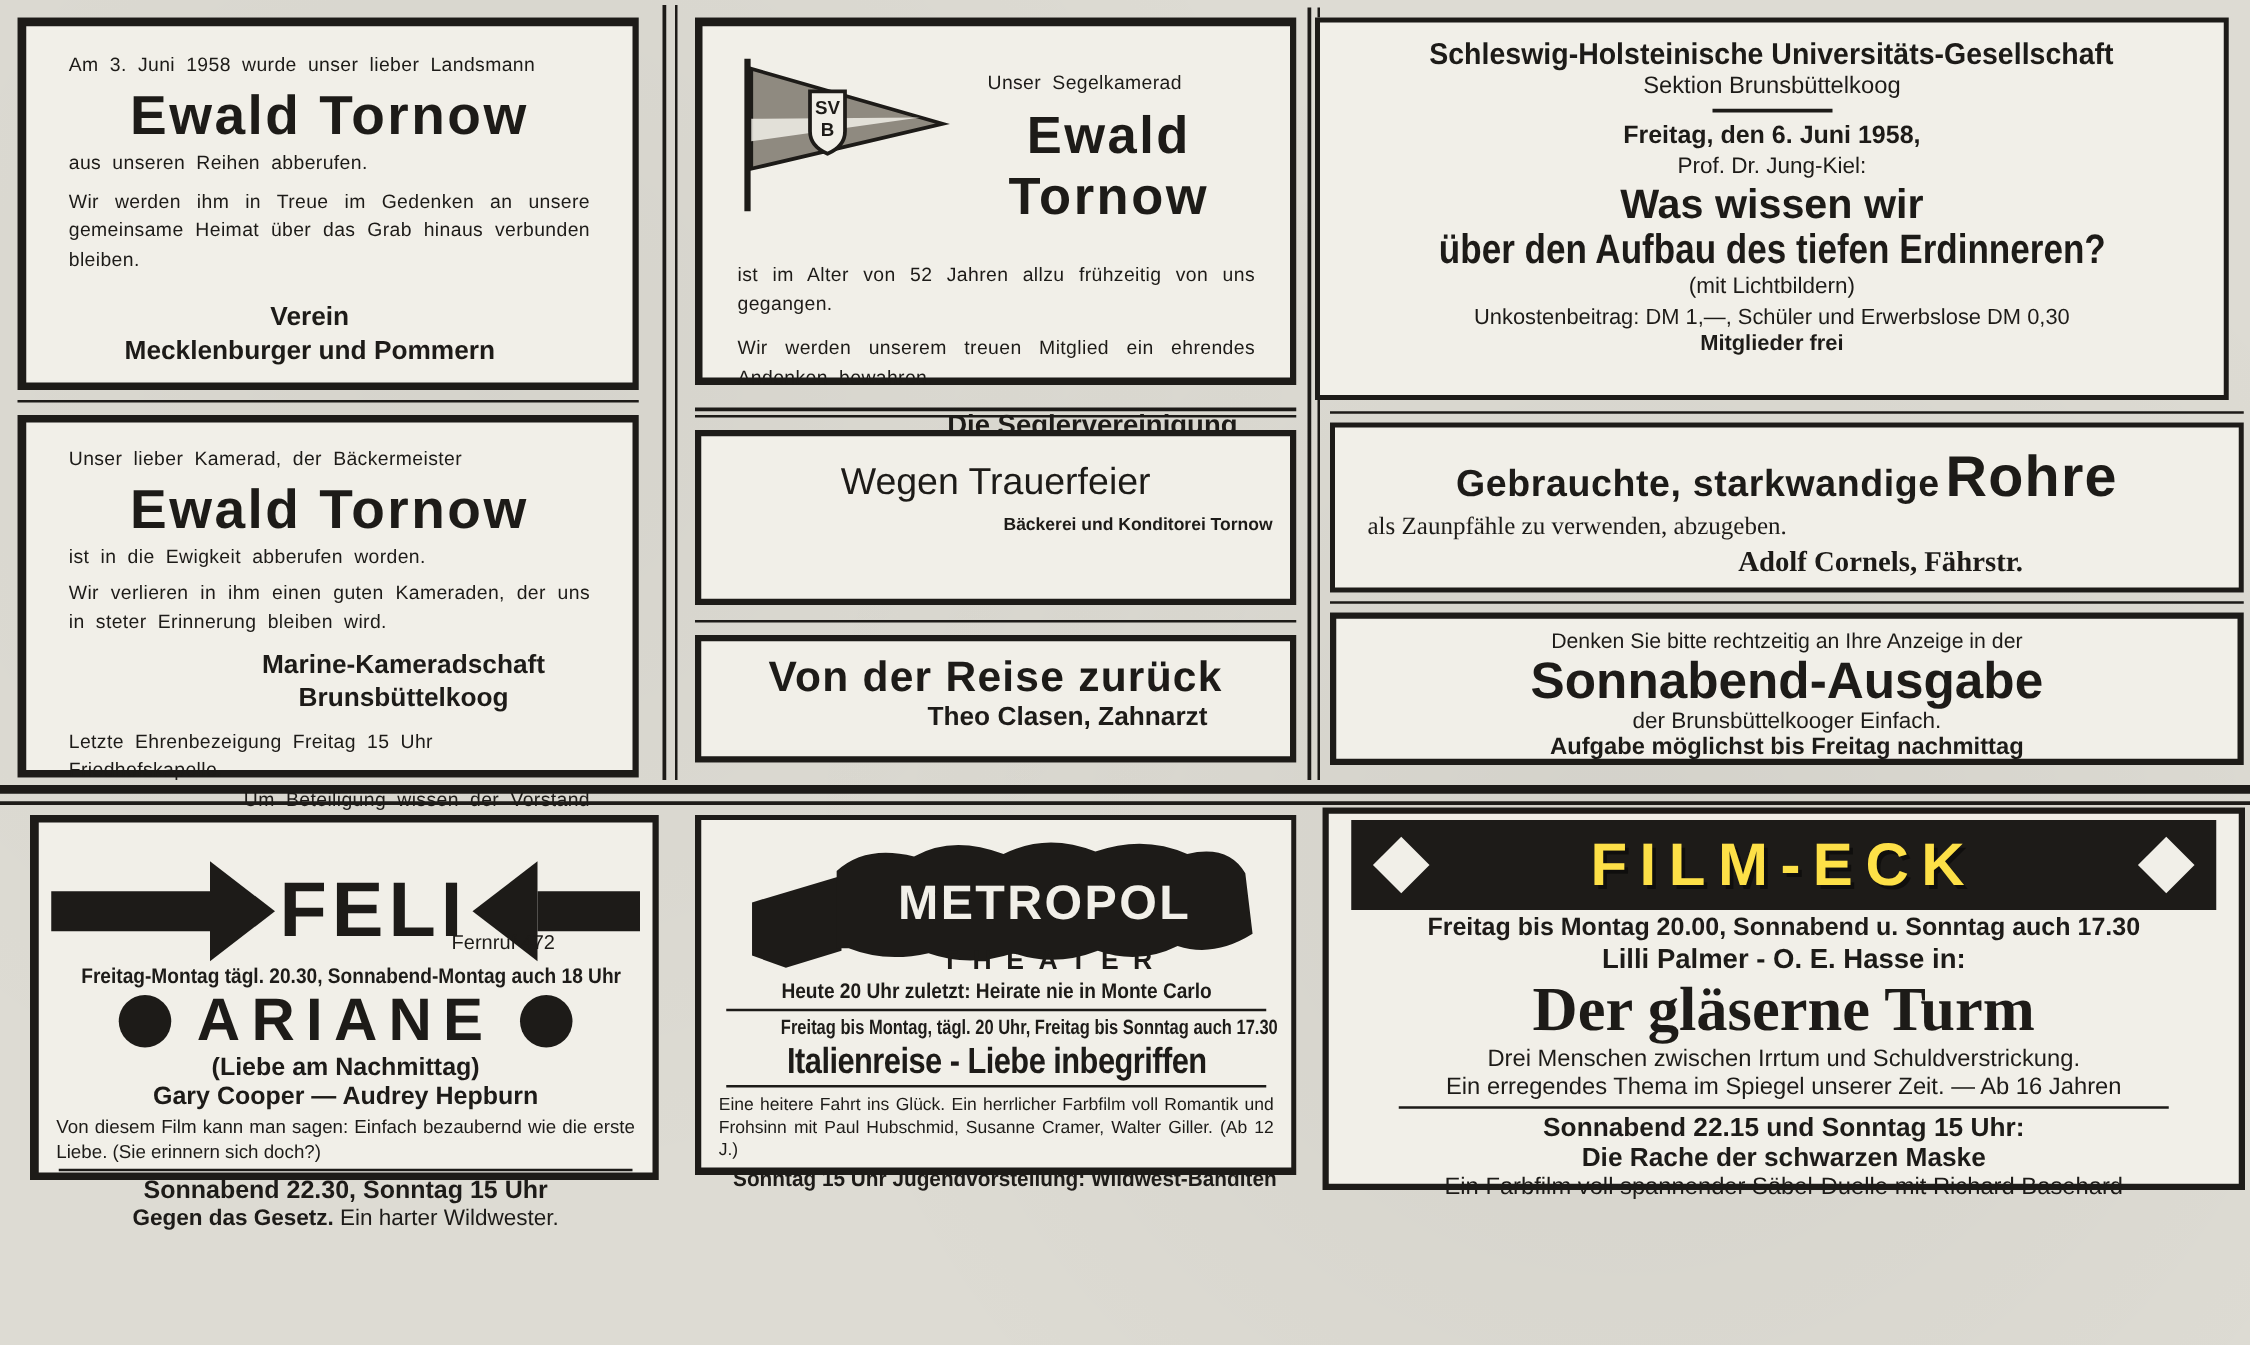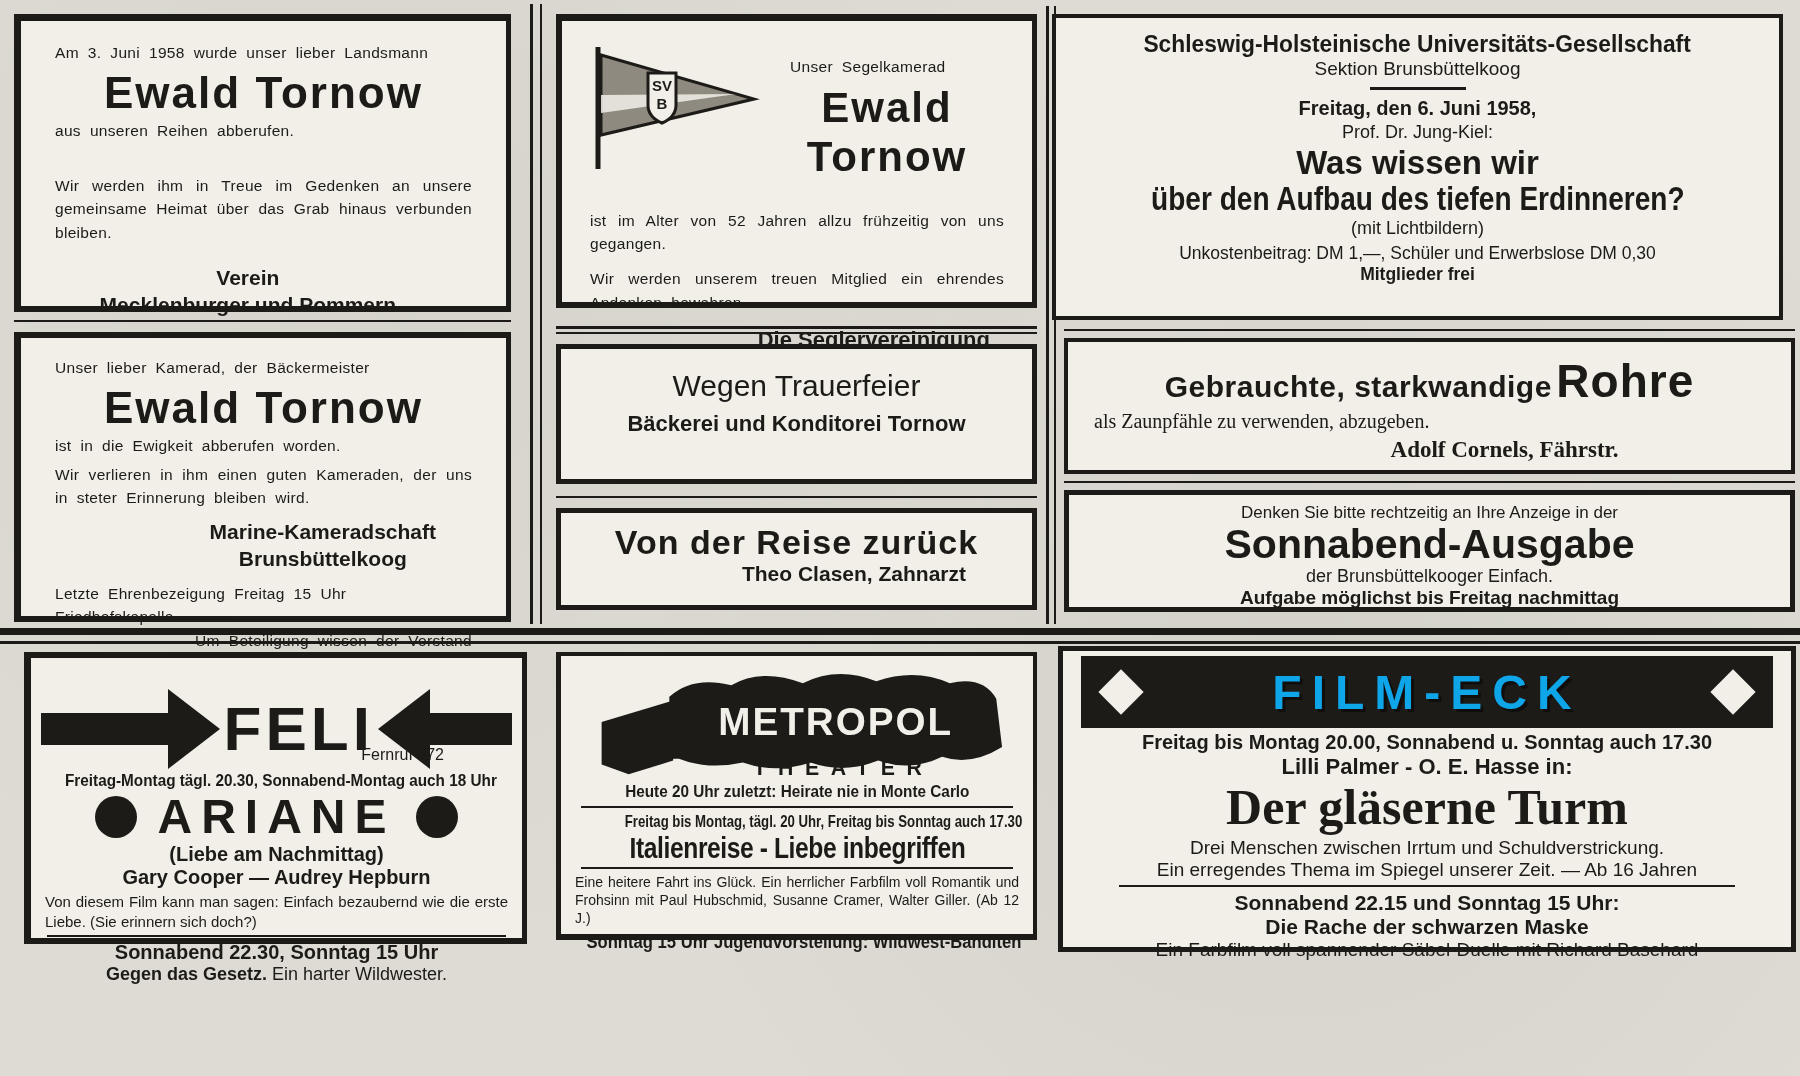--- a/index.html
+++ b/index.html
@@ -55,21 +55,21 @@
   .feli-name { font-size:62px; font-weight:700; letter-spacing:4px; line-height:.9; margin:0 4px; }
   .feli-phone { position:absolute; right:78px; top:88px; font-size:16px; }
   .ariane-row { display:flex; align-items:center; justify-content:center; gap:20px; margin-top:2px; }
   .dot { width:42px; height:42px; border-radius:50%; background:#1d1b18; }
   .ariane-name { font-size:48px; font-weight:700; letter-spacing:9px; line-height:1; }
   .thin-rule { border-top:2px solid #1d1b18; margin:4px 6px; }
 
   
   .fe-banner { height:72px; background:#1d1b18; display:flex; align-items:center; justify-content:space-between; padding:0 24px; margin:0 2px; }
   .fe-dia { width:32px; height:32px; background:#f1efe8; transform:rotate(45deg); }
-  .fe-name { color:#0ea5e9; font-size:48px; font-weight:700; letter-spacing:10px; text-shadow:3px 3px 0 rgba(0,0,0,.45); }
+  .fe-name { color:#fde047; font-size:48px; font-weight:700; letter-spacing:10px; text-shadow:3px 3px 0 rgba(0,0,0,.45); }
 
   
   .vrule { position:absolute; background:#1d1b18; }
   .hsep  { position:absolute; background:#1d1b18; height:2px; }
   .hsep2 { position:absolute; height:8px; border-top:3px solid #1d1b18; border-bottom:2px solid #1d1b18; }
 </style>
 </head>
 <body>
 
 <div id="page">
@@ -85,21 +85,21 @@
   <div class="hsep" style="left:1064px; top:329px; width:731px;"></div>
   <div class="hsep" style="left:1064px; top:481px; width:731px;"></div>
 
   <div class="ink" style="left:0; top:628px; width:1800px; height:7px;"></div>
   <div class="ink" style="left:0; top:641px; width:1800px; height:3px;"></div>
 
   <div class="ad" id="ad-verein">
     <p class="t">Am 3. Juni 1958 wurde unser lieber Landsmann</p>
     <h2 class="name deceased-line">Ewald Tornow</h2>
     <p class="t">aus unseren Reihen abberufen.</p>
-    <p class="t just" style="margin-top:32px;">Wir werden ihm in Treue im Gedenken an unsere gemeinsame Heimat über das Grab hinaus verbunden bleiben.</p>
+    <p class="t just" style="margin-top:8px;">Wir werden ihm in Treue im Gedenken an unsere gemeinsame Heimat über das Grab hinaus verbunden bleiben.</p>
     <div class="sigblock" style="margin:20px 76px 0 auto;">
       <p>Verein</p>
       <p>Mecklenburger und Pommern</p>
     </div>
   </div>
 
   <div class="ad" id="ad-marine">
     <p class="t">Unser lieber Kamerad, der Bäckermeister</p>
     <h2 class="name deceased-line">Ewald Tornow</h2>
     <p class="t">ist in die Ewigkeit abberufen worden.</p>
@@ -126,21 +126,21 @@
     <p class="t just" style="margin-top:28px;">ist im Alter von 52 Jahren allzu frühzeitig von uns gegangen.</p>
     <p class="t just" style="margin-top:12px;">Wir werden unserem treuen Mitglied ein ehrendes Andenken bewahren.</p>
     <div class="sigblock" style="margin:12px 14px 0 auto; font-size:22px;">
       <p>Die Seglervereinigung</p>
       <p>Brunsbüttelkoog</p>
     </div>
   </div>
 
   <div class="ad" id="ad-trauer">
     <p style="font-size:30px; font-weight:400; margin-top:4px;">Wegen Trauerfeier</p>
-    <p class="b" style="font-size:22px; margin-top:8px;">Bäckerei und Konditorei Tornow</p>
+    <p class="b" style="font-size:14px; margin-top:8px;text-align:right;">Bäckerei und Konditorei Tornow</p>
   </div>
 
   <div class="ad" id="ad-reise">
     <p class="ctr nw" style="font-size:34px; font-weight:700; letter-spacing:1px;">Von der Reise zurück</p>
     <p class="b" style="font-size:21px; text-align:right; padding-right:44px;">Theo Clasen, Zahnarzt</p>
   </div>
 
   <div class="ad" id="ad-uni">
     <p class="b nw cx95" style="font-size:24px;">Schleswig-Holsteinische Universitäts-Gesellschaft</p>
     <p style="font-size:19px;">Sektion Brunsbüttelkoog</p>

